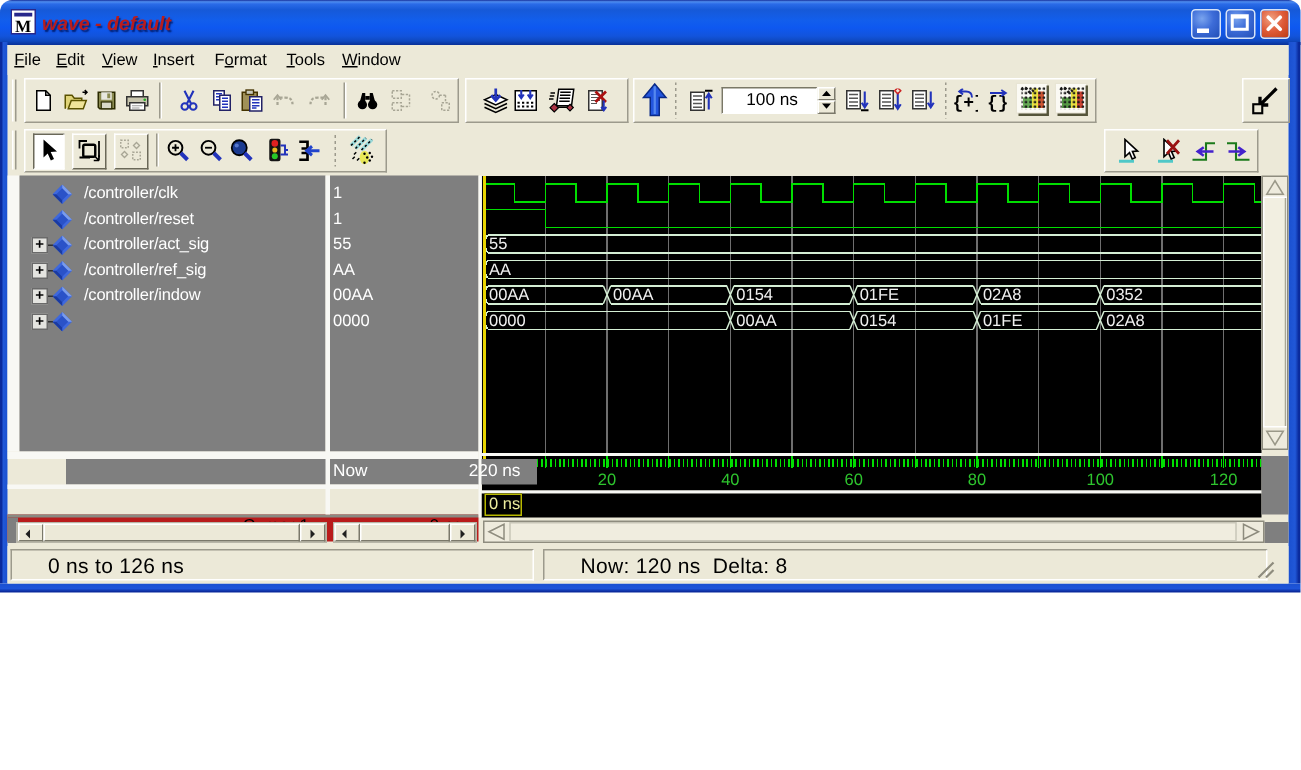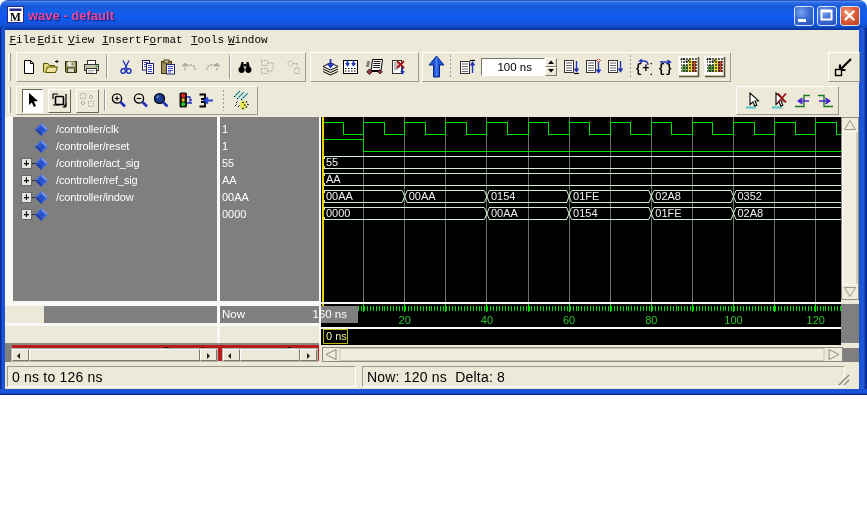--- a/index.html
+++ b/index.html
@@ -10,29 +10,29 @@
 
 #titlebar { left:0; top:0; width:867px; height:30px;
   background:linear-gradient(180deg,#16309C 0%,#4E8DF0 4%,#2A6BE8 9%,#1659D8 22%,#125EEC 45%,#0E58F0 62%,#1254DC 80%,#0F49C0 91%,#0A38A4 97%,#0A3098 100%);
   border-radius:8px 8px 0 0; }
 #borderL { left:0; top:28px; width:5px; height:361px; background:linear-gradient(90deg,#0A2A9C 0%,#0A2A9C 20%,#2158D8 45%,#1A50D0 100%); }
 #borderR { left:859px; top:28px; width:8px; height:361px; background:linear-gradient(90deg,#1A50D0 0%,#2158D8 55%,#0A2A9C 85%,#0A2A9C 100%); }
 #borderB { left:0; top:389px; width:867px; height:6px; background:linear-gradient(180deg,#1A50D0 0%,#1E55DA 55%,#0A2A9C 90%,#0A2A9C 100%); }
 #client { left:5px; top:29px; width:854px; height:360px; background:#ECE9D8; }
 
 #mslogo { left:7px; top:6px; width:18px; height:18px; }
-#wtitle { left:28px; top:7.5px; color:#ec4899; font-size:13px; font-weight:bold;
-  text-shadow:1px 1px 1px #00227A; }
+#wtitle { left:28px; top:7.5px; color:#b91c1c; font-size:13px; font-weight:bold;
+  text-shadow:1px 1px 1px #00227A;font-style:italic; }
 .capbtn { top:6px; width:20px; height:20px; border-radius:3px; border:1px solid #D8E4F8; }
 #btnmin { left:794px; background:radial-gradient(circle at 35% 30%,#7AA4EE 0%,#3D6CD8 45%,#2350B8 100%); }
 #btnmax { left:817px; background:radial-gradient(circle at 35% 30%,#7AA4EE 0%,#3D6CD8 45%,#2350B8 100%); }
 #btnclose { left:840px; background:radial-gradient(circle at 35% 30%,#F0A080 0%,#DE5A38 50%,#BC3C14 100%); }
 
 #menubar { left:5px; top:30px; width:854px; height:20px; background:#ECE9D8; }
-.mitem { top:34px; font-size:11px; color:#000;font-family:Liberation Mono, monospace; }
+.mitem { top:34px; font-size:11px; color:#000; }
 
 .tbsect { border-top:1px solid #FFFFFF; border-left:1px solid #FFFFFF;
   border-bottom:1px solid #9C9A8C; border-right:1px solid #9C9A8C; }
 .tsep { width:2px; border-left:1px solid #9C9A8C; border-right:1px solid #FFFFFF; }
 .dsep { width:1px; background:repeating-linear-gradient(180deg,#9C9A8C 0 2px,transparent 2px 4px); }
 
 #paneL-strip { left:5px; top:117px; width:8px; height:184px; background:#F8F8F4; }
 #names { left:13px; top:117px; width:204px; height:184px; background:#7F7F7F; }
 #sash1 { left:217px; top:117px; width:3px; height:226px; background:#F8F8F4; z-index:6; }
 #values { left:220px; top:117px; width:99px; height:184px; background:#7F7F7F; }
@@ -64,21 +64,21 @@
 .sbtn { position:absolute; top:0; width:16px; height:12px; background:#ECE9D8;
   border:1px solid; border-color:#FFFFFF #7A786A #7A786A #FFFFFF; }
 .sthumb { position:absolute; top:0; height:12px; background:#ECE9D8;
   border:1px solid; border-color:#FFFFFF #7A786A #7A786A #FFFFFF; }
 .arr { position:absolute; left:4px; top:3px; width:0; height:0; border:3.5px solid transparent; }
 .arrL { border-right-color:#202020; border-left-width:0; }
 .arrR { border-left-color:#202020; border-right-width:0; left:6px;}
 
 #statusbar { left:5px; top:364px; width:854px; height:25px; background:#ECE9D8; }
 .spanel { position:absolute; top:2px; height:21px; border:1px solid; border-color:#9C9A8C #FFFFFF #FFFFFF #9C9A8C;
-  font-size:14px; color:#000; line-height:20px; padding-left:4px; letter-spacing:0.2px;}
+  font-size:14px; color:#000; line-height:20px; padding-left:24px; letter-spacing:0.2px;}
 
 svg { display:block; }
 </style>
 </head>
 <body>
 <div id="page">
   <div class="abs" id="client"></div>
   <div class="abs" id="titlebar"></div>
   <div class="abs" id="borderL"></div>
   <div class="abs" id="borderR"></div>
@@ -521,21 +521,21 @@
 <text x="248.1" y="19.5" font-family="Liberation Sans, sans-serif" font-size="11" fill="#2EC42E" text-anchor="middle">60</text>
 <text x="330.3" y="19.5" font-family="Liberation Sans, sans-serif" font-size="11" fill="#2EC42E" text-anchor="middle">80</text>
 <text x="412.5" y="19.5" font-family="Liberation Sans, sans-serif" font-size="11" fill="#2EC42E" text-anchor="middle">100</text>
 <text x="494.7" y="19.5" font-family="Liberation Sans, sans-serif" font-size="11" fill="#2EC42E" text-anchor="middle">120</text>
 <rect x="0.8" y="0" width="2" height="8" fill="#E8D400"></rect>
 </svg>
 
   <div class="abs" id="sashH-L"></div>
   <div class="abs" id="nowrow">
     <div style="position:absolute; right:113px; top:0; height:17px; line-height:17px; color:#fff; font-size:11.5px;">Now</div>
-    <div style="position:absolute; right:11px; top:0; height:17px; line-height:17px; color:#fff; font-size:11.5px;">160 ns</div>
+    <div style="position:absolute; right:11px; top:0; height:17px; line-height:17px; color:#fff; font-size:11.5px;">220 ns</div>
   </div>
   <div class="abs" id="sashH-L2"></div>
   <div class="abs" id="cursrow">
     <div style="position:absolute; right:113px; top:0; height:17px; line-height:17px; color:#000; font-size:11.5px;">Cursor 1</div>
     <div style="position:absolute; right:11px; top:0; height:17px; line-height:17px; color:#000; font-size:11.5px;">0 ns</div>
   </div>
   <div class="abs" id="cursrow-b"></div>
   <div class="abs" id="sashH-R"></div>
   <div class="abs" id="sashH-R2"></div>
   <div class="abs" id="cpane">

